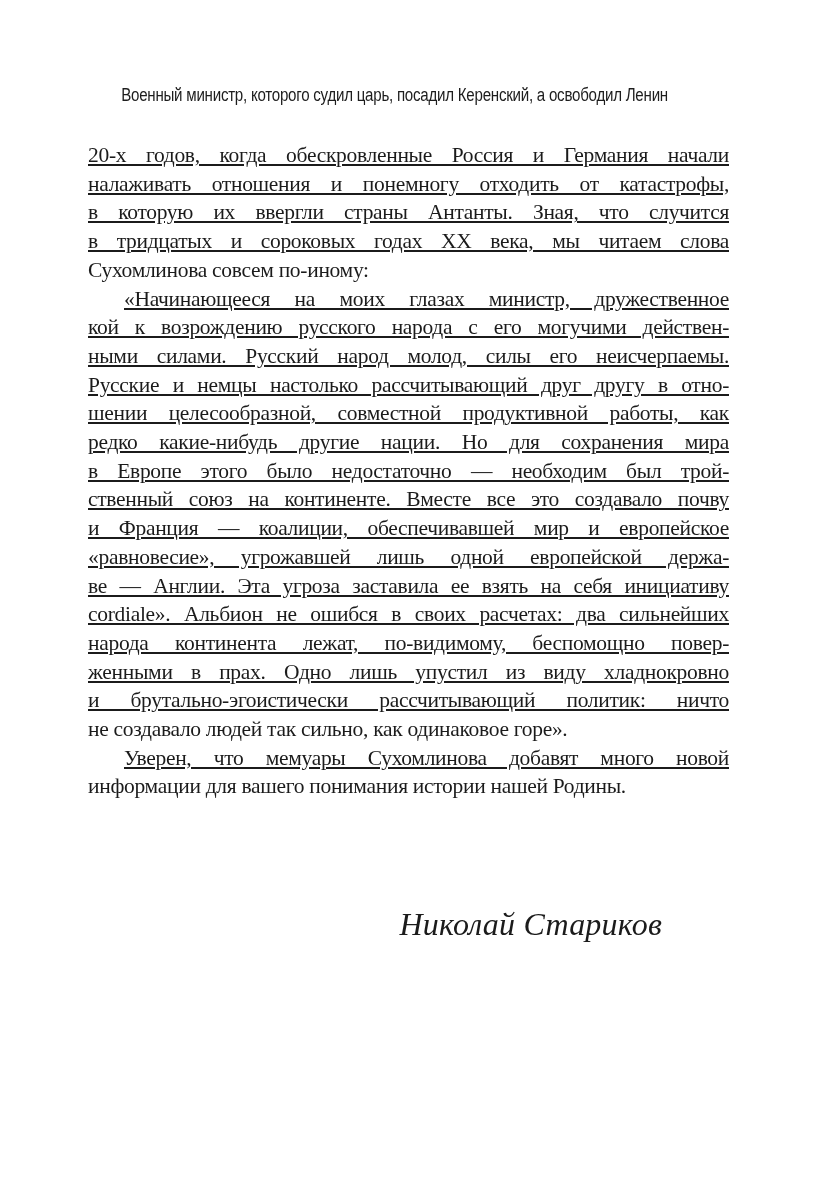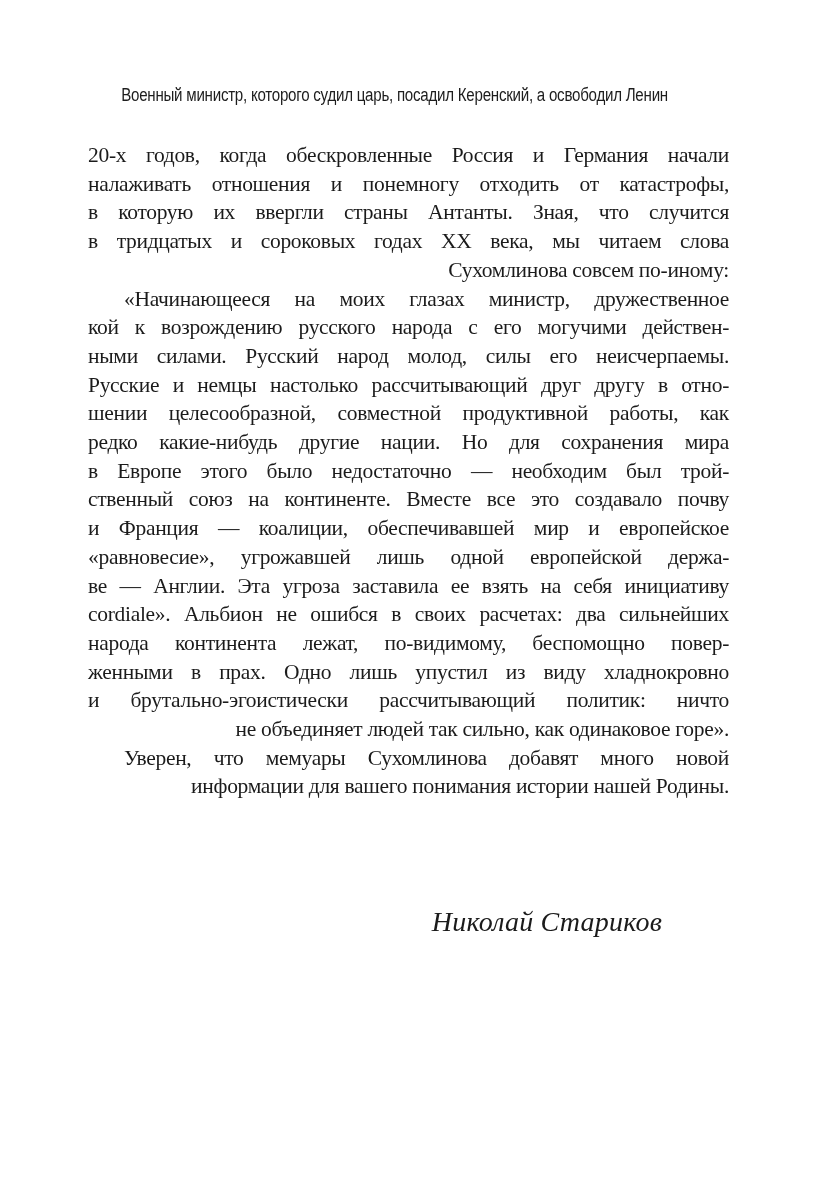--- a/index.html
+++ b/index.html
@@ -33,37 +33,37 @@
     left: 88px;
     top: 141px;
     width: 641px;
     color: #1b1b1b;
     font-size: 21.5px;
     line-height: 28.7px;
     letter-spacing: -0.3px;
   }
   .line {
     white-space: nowrap;
-    text-align: right;
   }
   .line.justify {
     white-space: normal;
     text-align: justify;
     text-align-last: justify;
+    text-decoration: underline;
   }
   .line.indent {
     text-indent: 36px;
   }
   .signature {
     position: absolute;
     top: 906px;
     right: 94px;
     font-family: "Liberation Serif", serif;
     font-style: italic;
-    font-size: 28px;
+    font-size: 32px;
     color: #1b1b1b;
     letter-spacing: 0.2px;
   }
 </style>
 </head>
 <body>
 
 <div class="page">
   <div class="running-header">Военный министр, которого судил царь, посадил Керенский, а освободил Ленин</div>
 
@@ -81,19 +81,19 @@
       <div class="line justify">редко какие-нибудь другие нации. Но для сохранения мира</div>
       <div class="line justify">в Европе этого было недостаточно — необходим был трой-</div>
       <div class="line justify">ственный союз на континенте. Вместе все это создавало почву</div>
       <div class="line justify">и Франция — коалиции, обеспечивавшей мир и европейское</div>
       <div class="line justify">«равновесие», угрожавшей лишь одной европейской держа-</div>
       <div class="line justify">ве — Англии. Эта угроза заставила ее взять на себя инициативу</div>
       <div class="line justify">cordiale». Альбион не ошибся в своих расчетах: два сильнейших</div>
       <div class="line justify">народа континента лежат, по-видимому, беспомощно повер-</div>
       <div class="line justify">женными в прах. Одно лишь упустил из виду хладнокровно</div>
       <div class="line justify">и брутально-эгоистически рассчитывающий политик: ничто</div>
-      <div class="line">не объединяет людей так сильно, как одинаковое горе».</div>
+      <div class="line">не создавало людей так сильно, как одинаковое горе».</div>
       <div class="line justify indent">Уверен, что мемуары Сухомлинова добавят много новой</div>
       <div class="line">информации для вашего понимания истории нашей Родины.</div>
     </div>
 
   <div class="signature">Николай Стариков</div>
 </div>
 
 </body></html>

